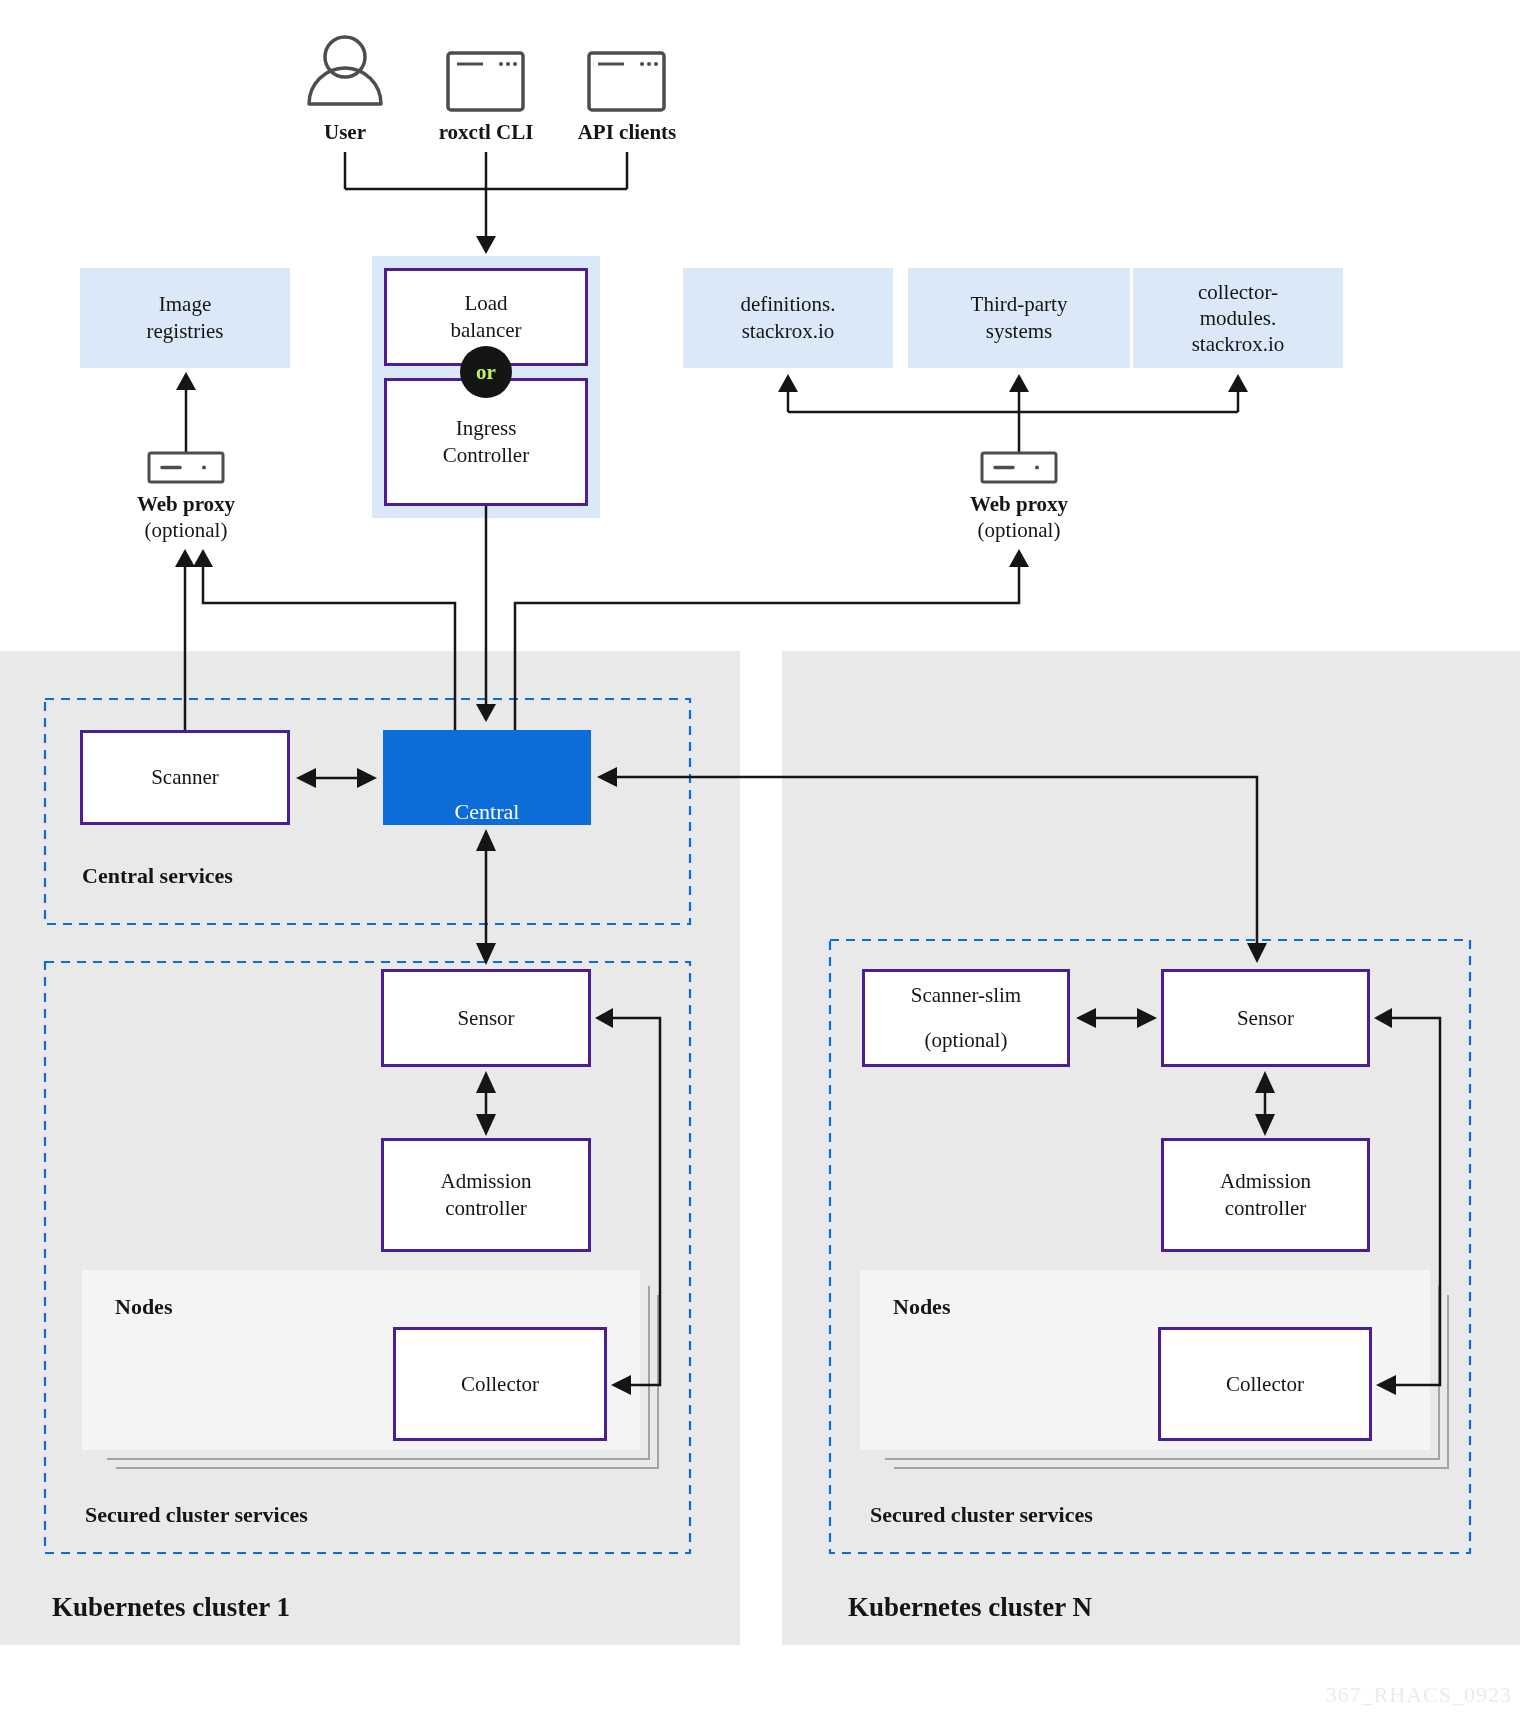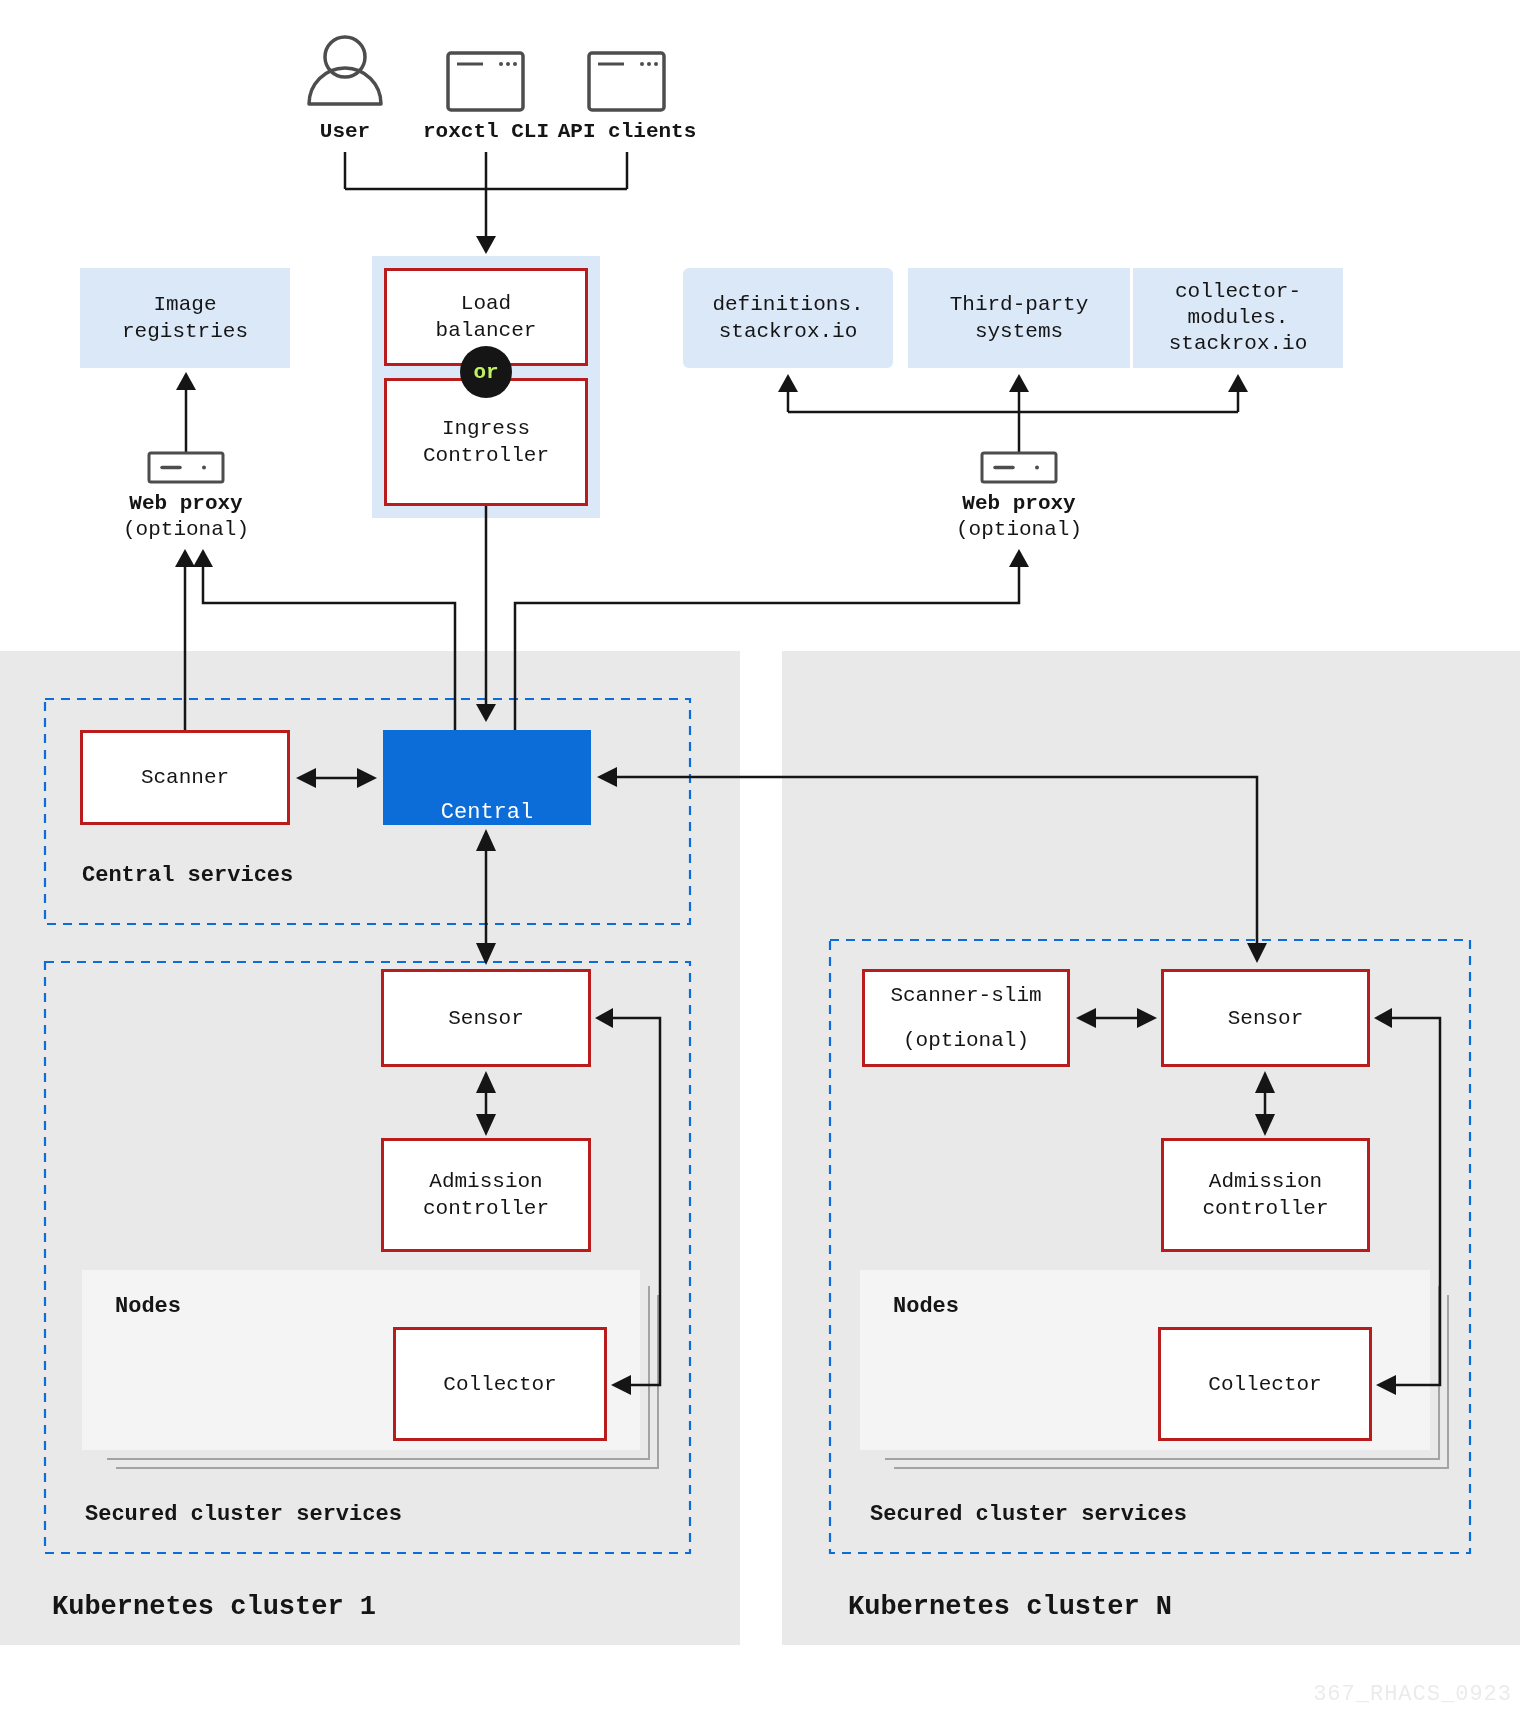--- a/index.html
+++ b/index.html
@@ -1,28 +1,28 @@
 <!DOCTYPE html>
 <html><head>
 <meta charset="utf-8">
 <style>
   html,body{margin:0;padding:0;background:#ffffff;}
   .canvas{
     position:relative;width:1520px;height:1726px;background:#ffffff;overflow:hidden;
-    font-family:Liberation Mono, monospace;color:#151515;
+    font-family:Liberation Serif, serif;color:#151515;
   }
   .panel{position:absolute;background:#e9e9e9;}
   .lb-container{position:absolute;background:#dbe8f8;}
   .bluebox{
     position:absolute;background:#dbe8f8;display:flex;flex-direction:column;
     align-items:center;justify-content:center;text-align:center;
     font-size:21px;font-weight:500;line-height:27px;
   }
   .whitebox{
-    position:absolute;background:#ffffff;border:3px solid #b91c1c;box-sizing:border-box;
+    position:absolute;background:#ffffff;border:3px solid #4c1d95;box-sizing:border-box;
     display:flex;flex-direction:column;align-items:center;justify-content:center;
     text-align:center;font-size:21px;font-weight:500;line-height:27px;
   }
   .fillbox{
     position:absolute;background:#0d6dd8;display:flex;align-items:flex-end;justify-content:center;
     color:#ffffff;font-size:22px;font-weight:500;
   }
   .nodesbox{position:absolute;background:#f4f4f4;}
   .or-badge{
     position:absolute;width:52px;height:52px;border-radius:50%;background:#151515;
@@ -177,21 +177,21 @@
   <div class="boxlayer">
 
     <div class="toplabel" style="left:345px;top:120px;">User</div>
     <div class="toplabel" style="left:486px;top:120px;">roxctl CLI</div>
     <div class="toplabel" style="left:627px;top:120px;">API clients</div>
 
     <div class="bluebox" style="left:80px;top:268px;width:210px;height:100px;">
       <div>Image</div>
       <div>registries</div>
     </div>
-    <div class="bluebox" style="left:683px;top:268px;width:210px;height:100px;border-radius:6px;">
+    <div class="bluebox" style="left:683px;top:268px;width:210px;height:100px;">
       <div>definitions.</div>
       <div>stackrox.io</div>
     </div>
     <div class="bluebox" style="left:908px;top:268px;width:222px;height:100px;">
       <div>Third-party</div>
       <div>systems</div>
     </div>
     <div class="bluebox" style="left:1133px;top:268px;width:210px;height:100px;line-height:26px;">
       <div>collector-</div>
       <div>modules.</div>

